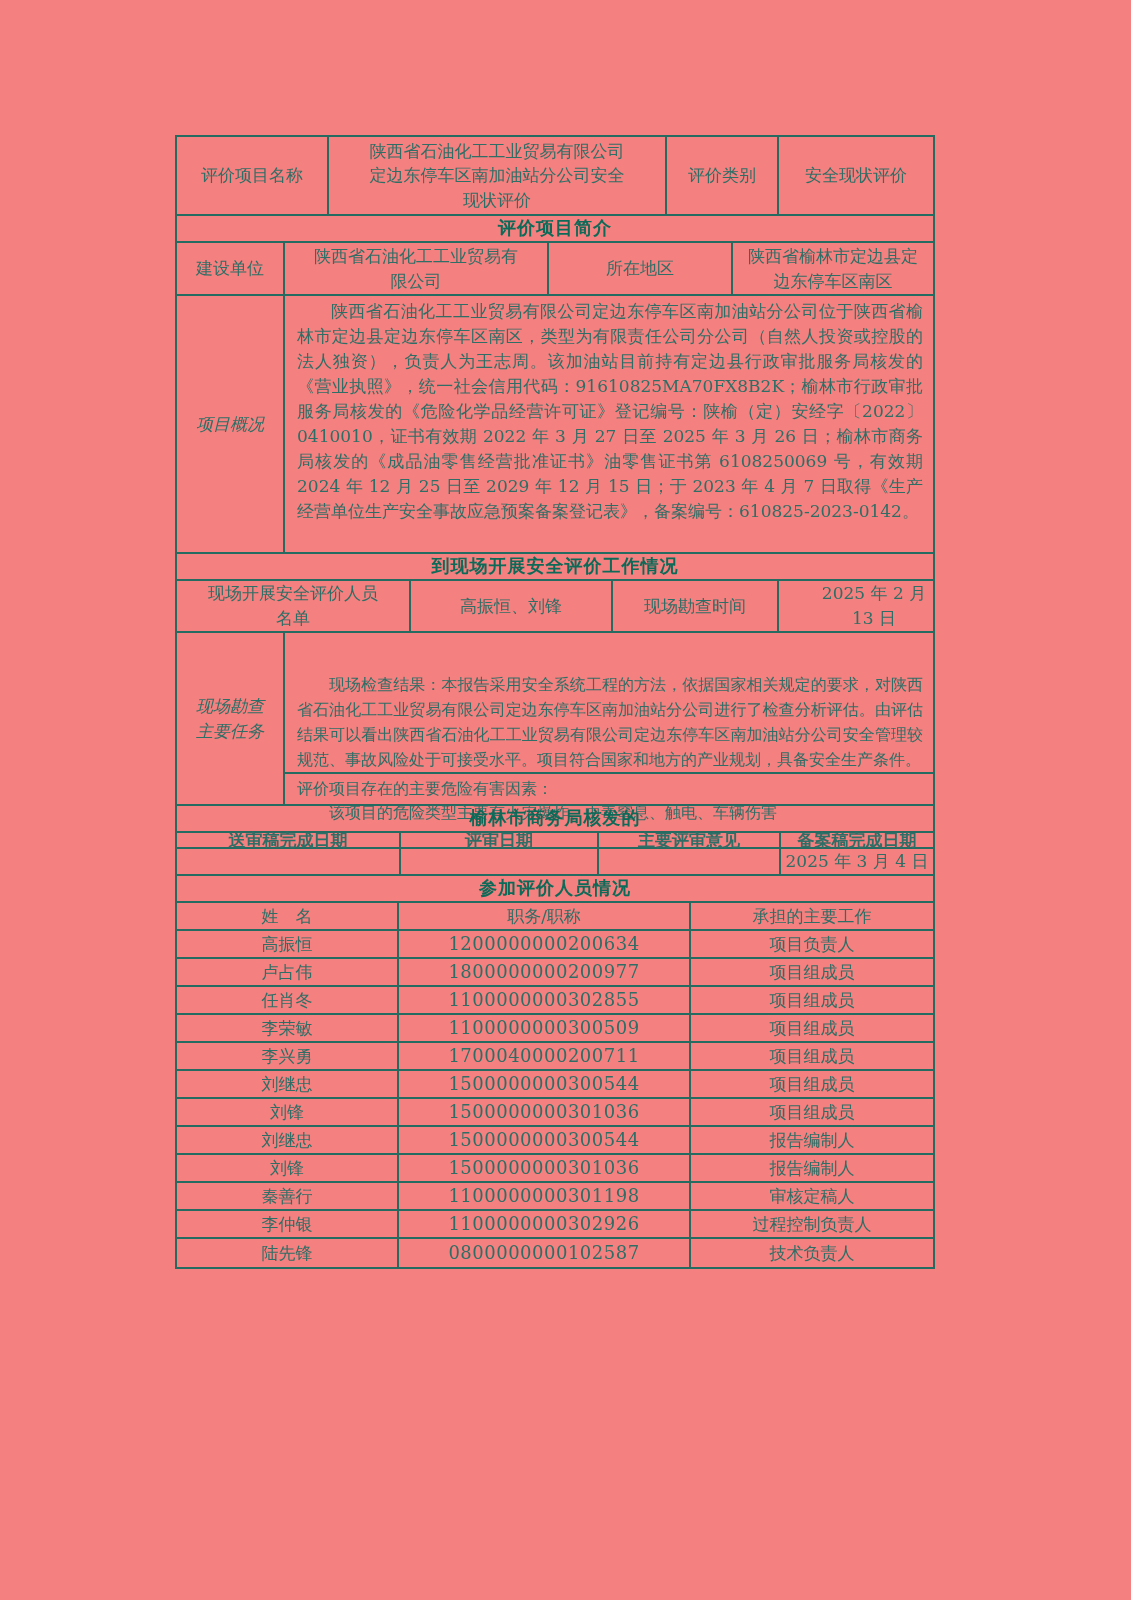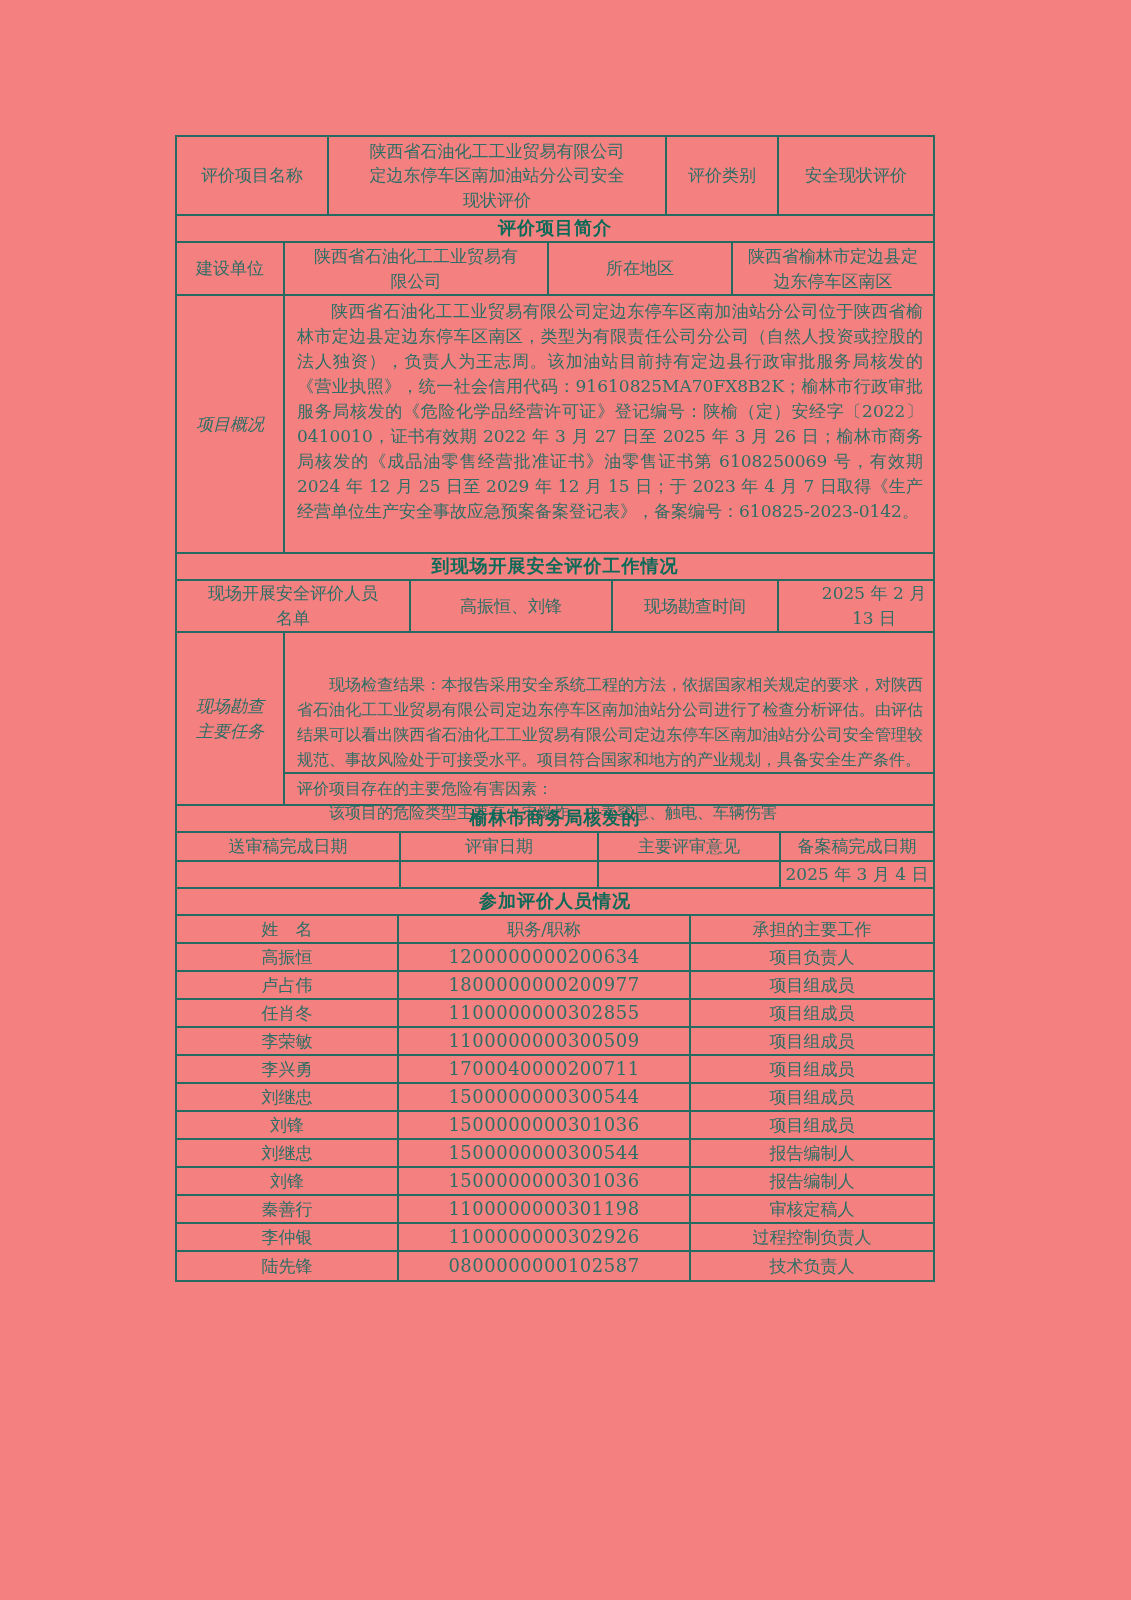--- a/index.html
+++ b/index.html
@@ -50,21 +50,21 @@
   .subrow{ border-bottom:2px solid var(--line);margin-top:36px; }
   .subcol > .subrow:last-child{ border-bottom:none; }
   
   .c-a1{ width:152px; } .c-a2{ width:338px; } .c-a3{ width:112px; } .c-a4{ flex:1; }
   .c-b1{ width:108px; } .c-b2{ width:264px; } .c-b3{ width:184px; } .c-b4{ flex:1; }
   .c-lab{ width:108px;font-style:italic; } .c-rest{ flex:1; }
   .c-c1{ width:234px; } .c-c2{ width:202px; } .c-c3{ width:166px; } .c-c4{ flex:1;padding-left:40px; }
   .c-d1{ width:224px; } .c-d2{ width:198px; } .c-d3{ width:182px; } .c-d4{ flex:1; }
   .c-p1{ width:222px; } .c-p2{ width:292px; } .c-p3{ flex:1; }
   .h79{ height:79px; } .h27{ height:27px; } .h53{ height:53px; } .h258{ height:258px; }
-  .h52{ height:52px; } .h173{ height:173px; } .h29{ height:29px; } .h28{ height:28px; }
+  .h52{ height:52px; } .h173{ height:173px; } .h29{ height:16px;font-weight:bold; } .h28{ height:28px; }
   .h124{ height:124px; } .h49{ height:49px; }
 </style>
 </head>
 <body>
 
 <div class="page">
   <div class="doc-table">
 
     <div class="tr h79">
       <div class="td c-a1">评价项目名称</div>

